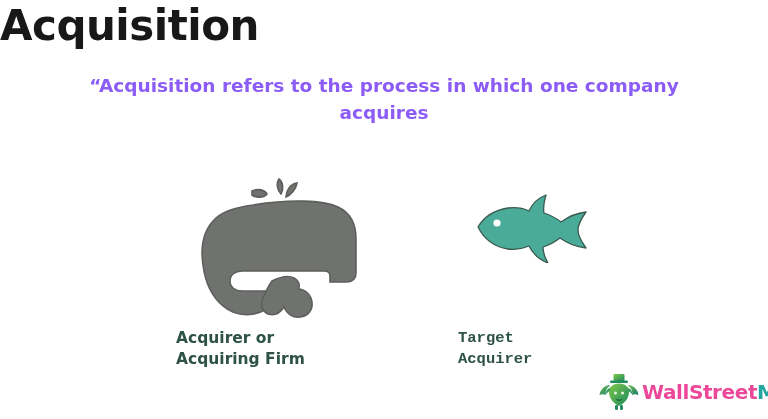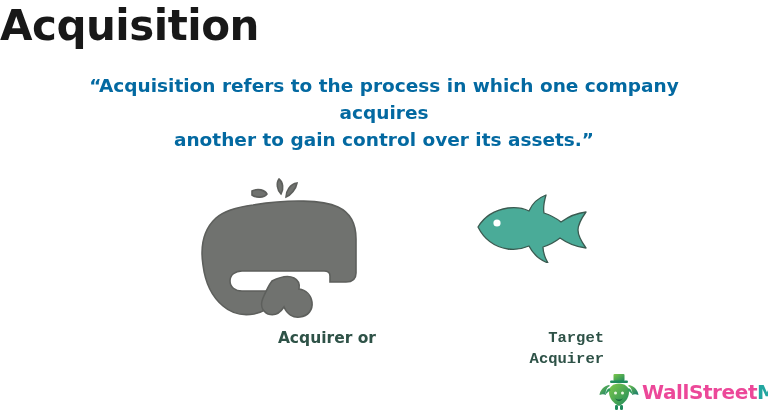--- a/index.html
+++ b/index.html
@@ -40,21 +40,21 @@
   
   .subtitle {
     position: absolute;
     top: 72px;
     left: 46px;
     width: 676px;
     text-align: center;
     font-family: "DejaVu Sans", sans-serif;
     font-size: 18.5px;
     font-weight: bold;
-    color: #0369a1;
+    color: #8b5cf6;
     line-height: 27px;
   }
   .subtitle .line {
     display: block;
   }
 
   
   .figures {
     position: absolute;
     top: 165px;
@@ -78,21 +78,21 @@
   }
 
   
   .caption {
     position: absolute;
     font-family: "DejaVu Sans", sans-serif;
     font-size: 15.5px;
     font-weight: bold;
     color: #2e5247;
     line-height: 21px;
-    text-align: right;
+    text-align: left;
   }
   .caption .line { display: block; }
   .caption-acquirer {
     left: 176px;
     top: 328px;
     width: 200px;
   }
   .caption-target {
     left: 458px;
     top: 328px;
@@ -128,21 +128,20 @@
 </style>
 </head>
 <body>
 
 <div class="canvas">
 
   <div class="title">Acquisition</div>
 
   <div class="subtitle">
     <span class="line">“Acquisition refers to the process in which one company acquires</span>
-    <span class="line">another to gain control over its assets.”</span>
   </div>
 
   <div class="figures">
 
     <div class="whale-wrap">
       <svg viewBox="0 0 200 150" width="200" height="150">
         <g fill="#70726f" stroke="#5d5f5c" stroke-width="1.6">
 
           <path d="M72 22 C78 19 85 21 87 25 C84 29 76 29 72 26 Z"></path>
           <path d="M99 10 C103 13 104 20 101 25 C97 21 96 14 99 10 Z"></path>
@@ -199,20 +198,21 @@
                    C52 56 45 57 38 56
                    C25 54 14 46 8 34 Z"></path>
           <circle cx="27" cy="30" r="3.6" fill="#ffffff" stroke="none"></circle>
         </g>
       </svg>
     </div>
   </div>
 
   <div class="caption caption-acquirer">
     <span class="line">Acquirer or</span>
+    <span class="line">Acquiring Firm</span>
   </div>
 
   <div class="caption caption-target">
     <span class="line">Target</span>
     <span class="line">Acquirer</span>
   </div>
 
   <div class="logo">
     <svg class="logo-mark" viewBox="0 0 42 40">
       <defs>

